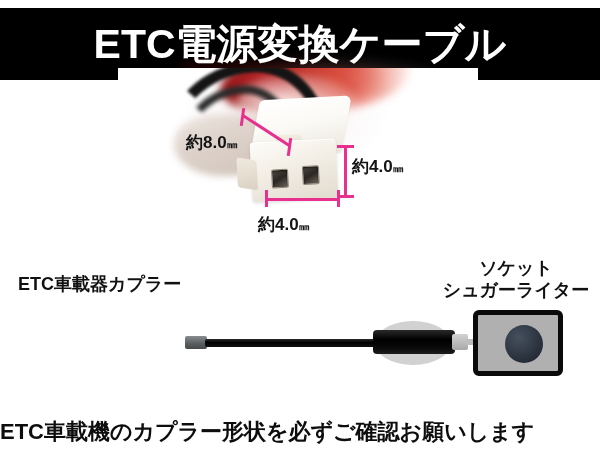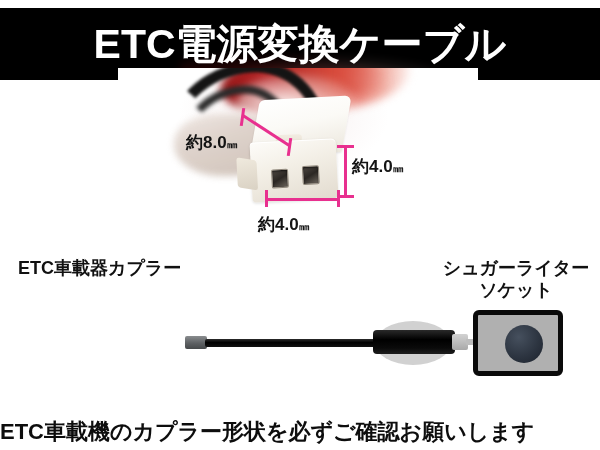--- a/index.html
+++ b/index.html
@@ -209,21 +209,21 @@
 
   
   .d4h-line{ left:266px; top:190px; width:74px; height:3px; }
   .d4h-tick-a{ left:265px; top:182px; width:3px; height:17px; }
   .d4h-tick-b{ left:337px; top:182px; width:3px; height:17px; }
   .d4h-label{ left:258px; top:208px; }
 
   
   .label-etc{
     position:absolute;
-    left:18px; top:251px;
+    left:18px; top:267px;
     font-size:18px;
     font-weight:bold;
     color:#111111;
     white-space:nowrap;
     line-height:1;
   }
   .label-socket{
     position:absolute;
     left:438px; top:250px;
     width:156px;
@@ -455,22 +455,22 @@
   <div class="dim-label d4v-label"><span>約4.0</span><span class="unit">㎜</span></div>
 
   <div class="dim-line d4h-line"></div>
   <div class="dim-tick d4h-tick-a"></div>
   <div class="dim-tick d4h-tick-b"></div>
   <div class="dim-label d4h-label"><span>約4.0</span><span class="unit">㎜</span></div>
 
   <div class="label-etc">ETC車載器カプラー</div>
 
   <div class="label-socket">
+    <span>ソケット</span>
     <span>シュガーライター</span>
-    <span>ソケット</span>
   </div>
 
 
   <div class="plug-left"></div>
   <div class="cable"></div>
   <div class="plug-halo"></div>
   <div class="plug-body"></div>
   <div class="plug-tip"></div>
   <div class="plug-pin"></div>
   <div class="socket"></div>

